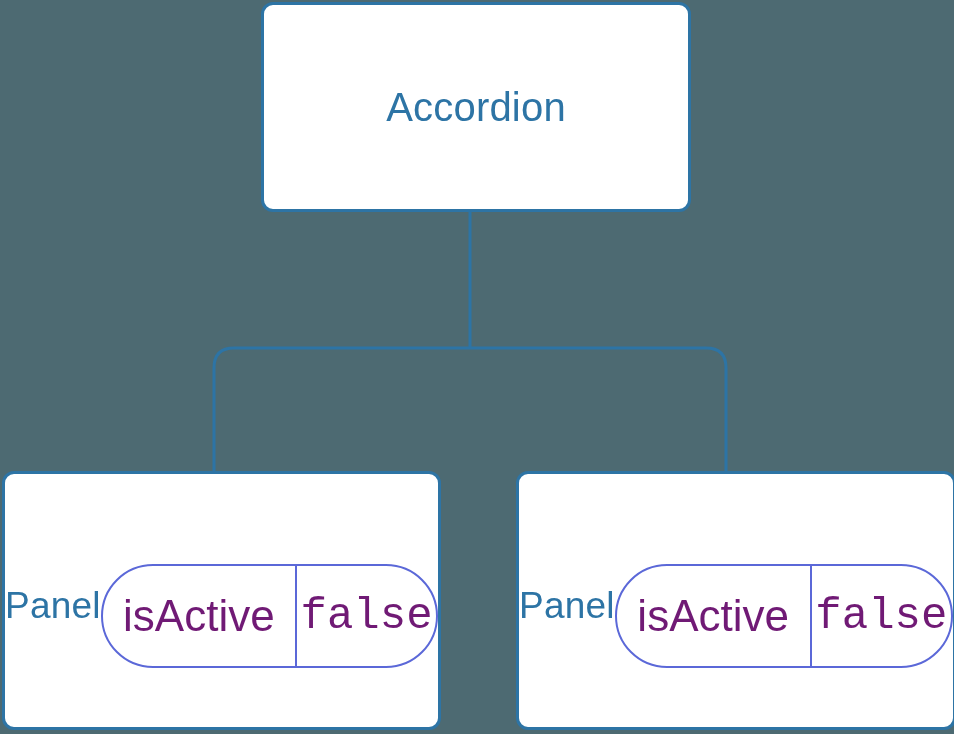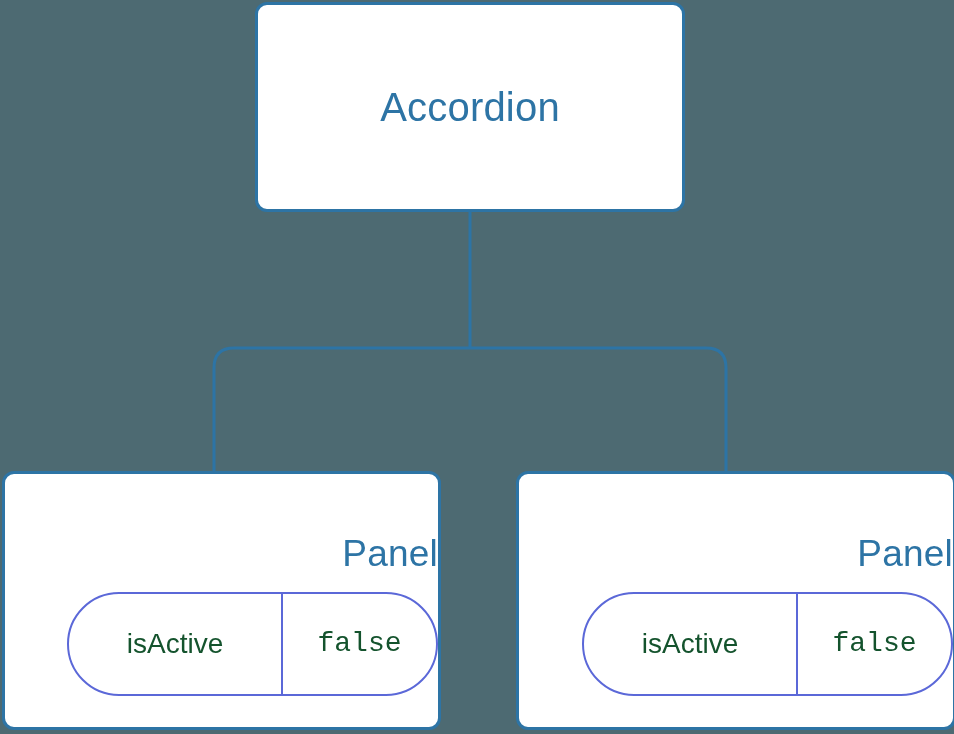--- a/index.html
+++ b/index.html
@@ -45,42 +45,42 @@
   .node-title {
     color: #2d74a5;
     font-size: 40px;
     line-height: 1.05;
     font-weight: 400;
     letter-spacing: 0.2px;
     white-space: nowrap;
   }
 
   #node-accordion {
-    left: 255px;
+    left: 261px;
     top: 2px;
     width: 430px;
     height: 210px;
   }
   #node-panel-0 {
     left: 2px;
     top: 471px;
     width: 439px;
     height: 259px;
   }
   #node-panel-1 {
     left: 516px;
     top: 471px;
     width: 440px;
     height: 259px;
   }
 
   .panel-body {
     display: flex;
-    flex-direction: column;
-    align-items: flex-end;
+    flex-direction: row;
+    align-items: center;
     justify-content: flex-start;
     padding-top: 30px;
     width: 100%;
     box-sizing: border-box;
   }
   .panel-body .node-title {
     font-size: 37px;
     margin-bottom: 18px;
   }
 
@@ -93,22 +93,22 @@
     border-radius: 999px;
     height: 104px;
     background: transparent;
     overflow: hidden;
   }
   .pill-key,
   .pill-val {
     display: flex;
     align-items: center;
     justify-content: center;
-    color: #14532d;
-    font-size: 28px;
+    color: #701a75;
+    font-size: 44px;
     line-height: 1;
     white-space: nowrap;
     box-sizing: border-box;
   }
   .pill-key {
     width: 214px;
     border-right: 2px solid #5b68d8;
   }
   .pill-val {
     width: 153px;

